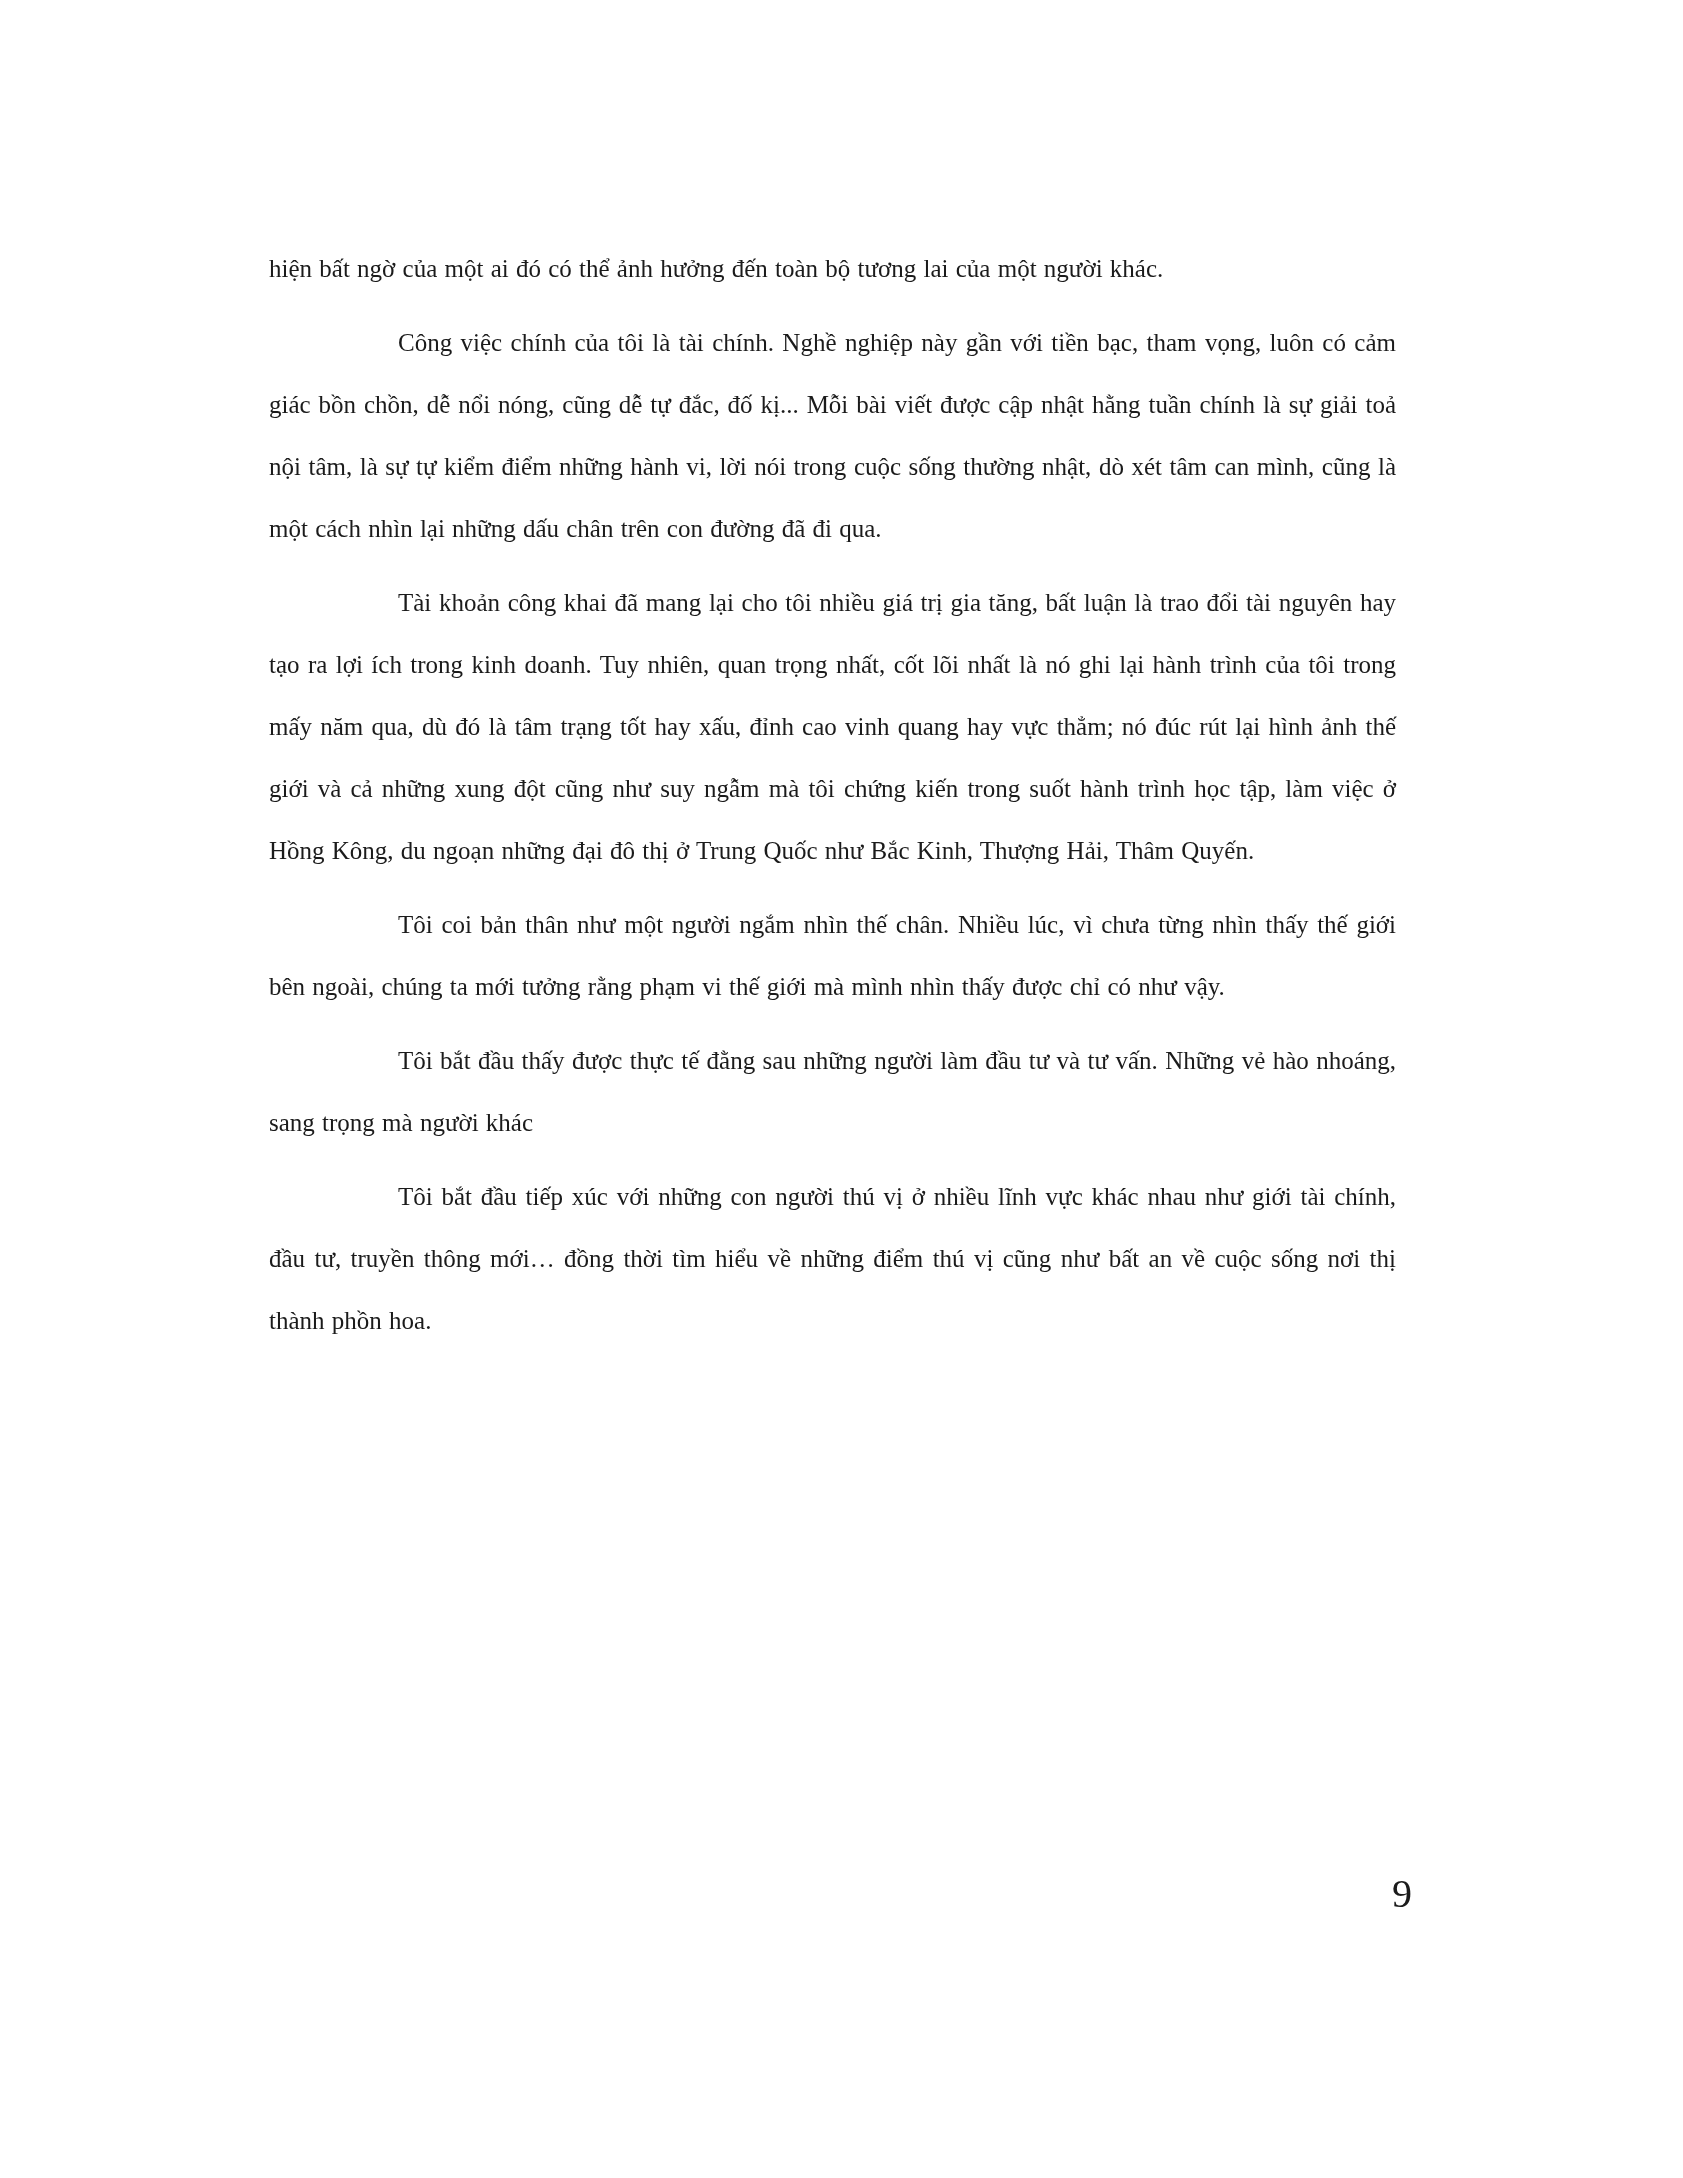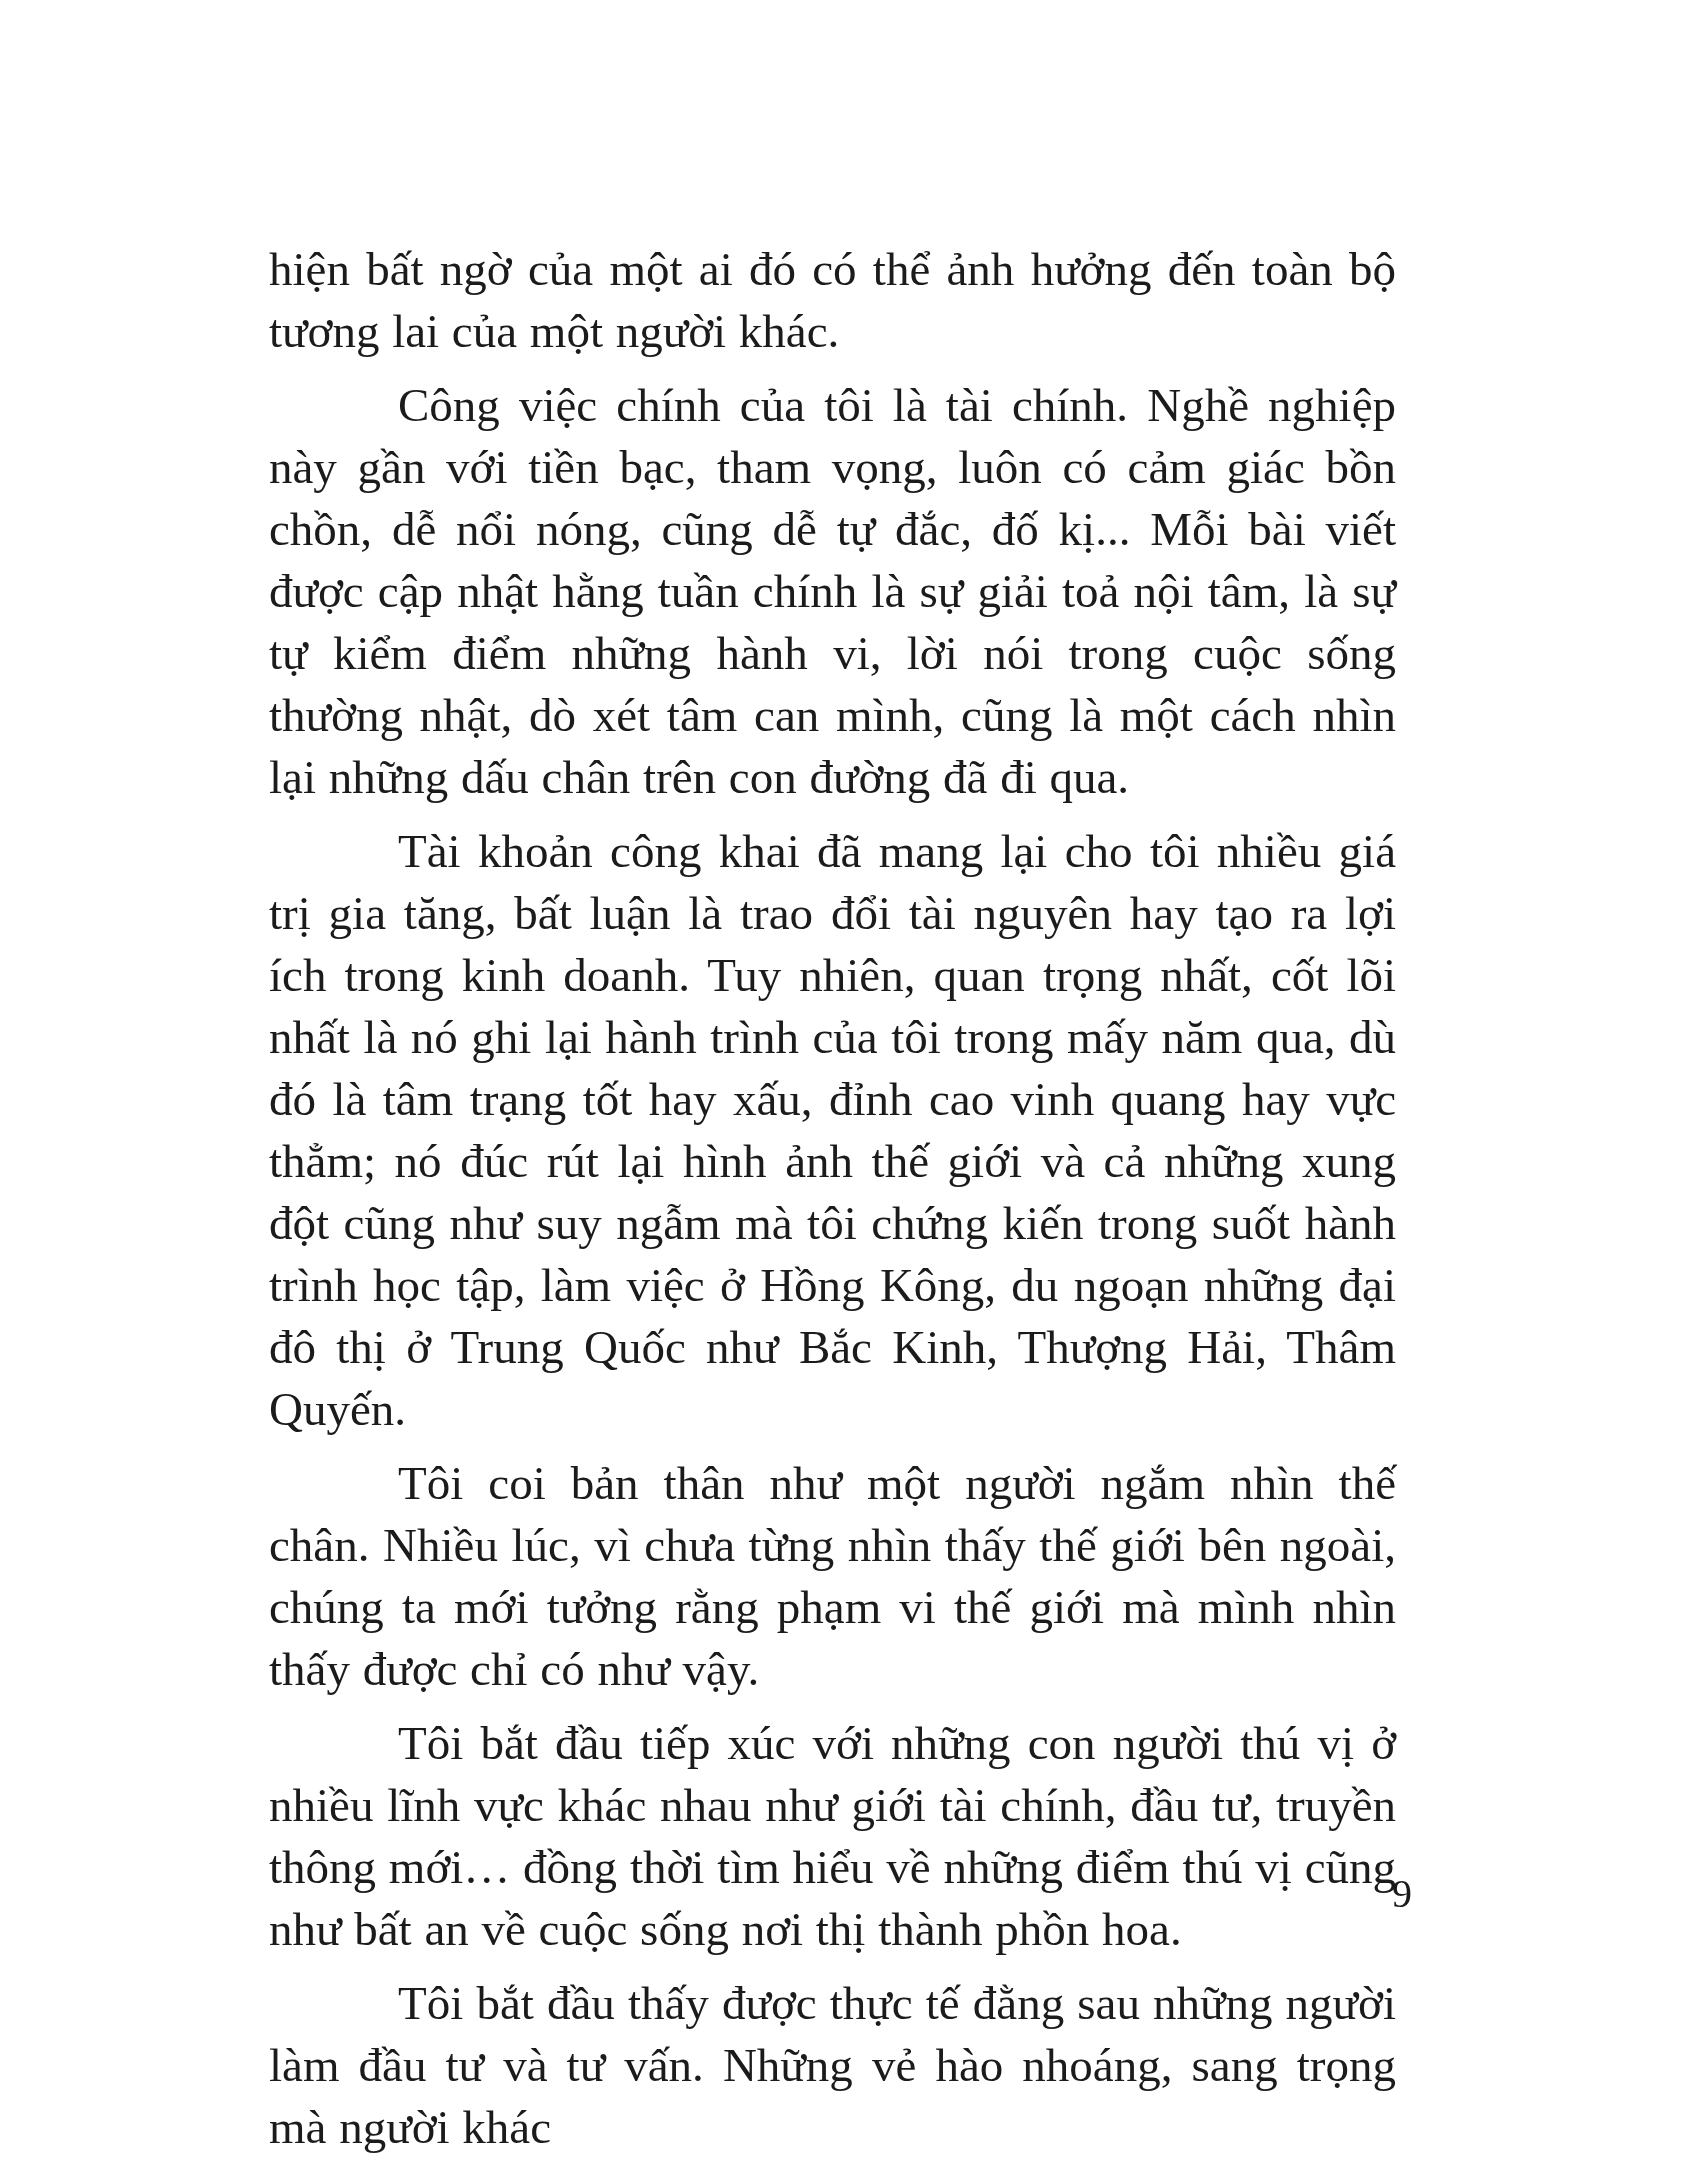--- a/index.html
+++ b/index.html
@@ -21,21 +21,21 @@
     background: #ffffff;
   }
   .text-block {
     position: absolute;
     left: 269px;
     top: 238px;
     width: 1143px;
   }
   .para {
     margin: 0 16px 12px 0;
-    font-size: 47px;
+    font-size: 25px;
     line-height: 62px;
     text-align: justify;
     word-spacing: 1px;
   }
   .para.indent {
     text-indent: 129px;
   }
   .page-number {
     position: absolute;
     left: 269px;
@@ -48,18 +48,18 @@
 </style>
 </head>
 <body>
 
 <div class="page">
   <div class="text-block" id="paragraphs">
       <p class="para">hiện bất ngờ của một ai đó có thể ảnh hưởng đến toàn bộ tương lai của một người khác.</p>
       <p class="para indent">Công việc chính của tôi là tài chính. Nghề nghiệp này gần với tiền bạc, tham vọng, luôn có cảm giác bồn chồn, dễ nổi nóng, cũng dễ tự đắc, đố kị... Mỗi bài viết được cập nhật hằng tuần chính là sự giải toả nội tâm, là sự tự kiểm điểm những hành vi, lời nói trong cuộc sống thường nhật, dò xét tâm can mình, cũng là một cách nhìn lại những dấu chân trên con đường đã đi qua.</p>
       <p class="para indent">Tài khoản công khai đã mang lại cho tôi nhiều giá trị gia tăng, bất luận là trao đổi tài nguyên hay tạo ra lợi ích trong kinh doanh. Tuy nhiên, quan trọng nhất, cốt lõi nhất là nó ghi lại hành trình của tôi trong mấy năm qua, dù đó là tâm trạng tốt hay xấu, đỉnh cao vinh quang hay vực thẳm; nó đúc rút lại hình ảnh thế giới và cả những xung đột cũng như suy ngẫm mà tôi chứng kiến trong suốt hành trình học tập, làm việc ở Hồng Kông, du ngoạn những đại đô thị ở Trung Quốc như Bắc Kinh, Thượng Hải, Thâm Quyến.</p>
       <p class="para indent">Tôi coi bản thân như một người ngắm nhìn thế chân. Nhiều lúc, vì chưa từng nhìn thấy thế giới bên ngoài, chúng ta mới tưởng rằng phạm vi thế giới mà mình nhìn thấy được chỉ có như vậy.</p>
+      <p class="para indent">Tôi bắt đầu thấy được thực tế đằng sau những người làm đầu tư và tư vấn. Những vẻ hào nhoáng, sang trọng mà người khác</p>
       <p class="para indent">Tôi bắt đầu tiếp xúc với những con người thú vị ở nhiều lĩnh vực khác nhau như giới tài chính, đầu tư, truyền thông mới… đồng thời tìm hiểu về những điểm thú vị cũng như bất an về cuộc sống nơi thị thành phồn hoa.</p>
-      <p class="para indent">Tôi bắt đầu thấy được thực tế đằng sau những người làm đầu tư và tư vấn. Những vẻ hào nhoáng, sang trọng mà người khác</p>
     </div>
   <div class="page-number">9</div>
 </div>
 
 
 </body></html>

